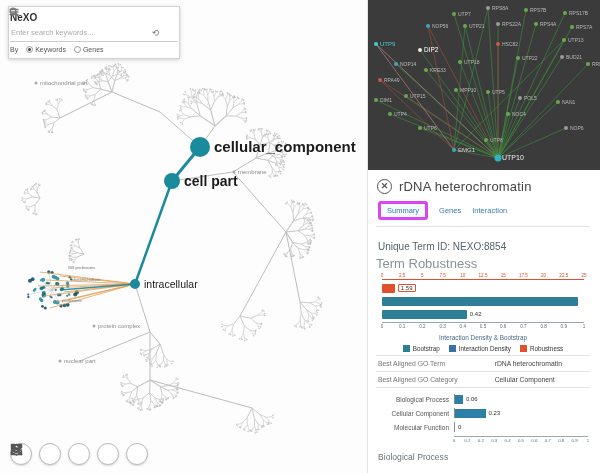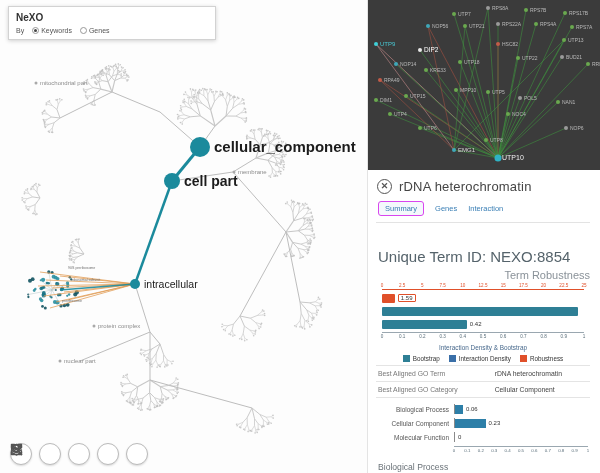--- a/index.html
+++ b/index.html
@@ -5,21 +5,21 @@
   *{box-sizing:border-box;margin:0;padding:0}
   html,body{width:600px;height:473px;overflow:hidden}
   body{font-family:"Liberation Sans",sans-serif;background:#fff}
   .stage{position:relative;width:600px;height:473px;overflow:hidden}
 
   
   .tree-pane{position:absolute;left:0;top:0;width:368px;height:473px;background:#fdfdfd;border-right:1px solid #e4e4e4}
   .tree-pane svg{position:absolute;left:0;top:0;font-family:"Liberation Sans",sans-serif}
 
   
-  .search-panel{position:absolute;left:8px;top:6px;width:208px;background:#fff;border:1px solid #d2d2d2;box-shadow:0 1px 4px rgba(0,0,0,.18);padding:5px 7px;z-index:5}
+  .search-panel{position:absolute;left:8px;top:6px;width:172px;background:#fff;border:1px solid #d2d2d2;box-shadow:0 1px 4px rgba(0,0,0,.18);padding:5px 1px;z-index:5}
   .sp-title{font-size:10px;font-weight:bold;color:#333;margin-bottom:3px}
   .sp-input-row{display:flex;align-items:center;gap:3px;border-bottom:1px solid #ccc;padding-bottom:2px}
   .sp-input-row input{flex:1;min-width:0;border:none;font-size:7.5px;padding:2px 1px;color:#333;outline:none;background:transparent}
   .sp-input-row input::placeholder{color:#aaa}
   .sp-ic{width:13px;height:13px;display:flex;align-items:center;justify-content:center;color:#777;font-size:9px;cursor:pointer;flex:none}
   .sp-ic svg{stroke:#777;fill:none;stroke-width:1.3;stroke-linecap:round}
   .sp-opts{display:flex;align-items:center;gap:8px;margin-top:4px;font-size:7px;color:#555}
   .sp-opts label{display:flex;align-items:center;cursor:pointer}
   .rb{width:7px;height:7px;border:1px solid #999;border-radius:50%;display:inline-block;margin-right:2px;position:relative}
   .rb.checked::after{content:"";position:absolute;inset:1px;background:#444;border-radius:50%}
@@ -33,23 +33,23 @@
   .net-pane{position:absolute;left:368px;top:0;width:232px;height:170px;background:#3b3b3b}
   .net-pane svg{font-family:"Liberation Sans",sans-serif}
 
   
   .detail-pane{position:absolute;left:368px;top:170px;width:232px;height:303px;background:#fff;padding:6px 10px 0 8px;overflow:hidden}
   .dp-header{display:flex;align-items:center;gap:7px;padding:3px 0 6px 1px}
   .close-btn{width:15px;height:15px;border:1.6px solid #555;border-radius:50%;color:#555;display:flex;align-items:center;justify-content:center;font-size:9px;font-weight:bold;cursor:pointer;flex:none;line-height:1}
   .dp-title{font-size:13px;color:#454545;font-weight:500;letter-spacing:.2px}
   .dp-tabs{display:flex;align-items:center;gap:11px;padding:1px 2px 6px;border-bottom:1px solid #e3e3e3}
   .tab{font-size:7.5px;color:#3a7fb5;cursor:pointer}
-  .tab.active{border:1px solid #d946ef;border-radius:3px;padding:2px 6px;background:#f4f9fc}
-  .term-id{font-size:15px;color:#55636b;margin:25px 2px 1px}
-  .chart-title{font-size:11px;color:#8a9299;text-align:right;margin:4px 0 2px}
+  .tab.active{border:3px solid #d946ef;border-radius:3px;padding:2px 6px;background:#f4f9fc}
+  .term-id{font-size:10px;color:#55636b;margin:14px 2px 1px}
+  .chart-title{font-size:13px;color:#8a9299;text-align:left;margin:4px 0 2px}
 
   #term-chart{position:relative;margin:0 6px}
   .axis{position:relative;height:7px;font-size:4.6px}
   .axis .tick{position:absolute;transform:translateX(-50%);white-space:nowrap}
   .top-axis{color:#e0502a;border-bottom:1px solid #e0502a;margin-bottom:3px}
   .bottom-axis{color:#5a6e7a;border-top:1px solid #9aa7b0;padding-top:1px;margin-top:3px}
   .bar-row{display:flex;align-items:center;height:10px;margin:3px 0}
   .bar{height:9px;border-radius:1px;flex:none}
   .bar-label{font-size:6px;color:#333;margin-left:3px}
   .bar-label.boxed{border:1px solid #e0502a;padding:0 2px;border-radius:1px}
@@ -1729,20 +1729,37 @@
           <circle cx="60" cy="361" r="1.5" fill="#a9a9a9"></circle>
           <text x="64" y="363" font-size="6" fill="#8c8c8c">nuclear part</text>
         </g>
         <text x="68" y="269" font-size="3.6" fill="#707070">90S preribosome</text>
         <text x="72" y="281" font-size="3.6" fill="#707070">ribosomal subunit</text>
         <text x="62" y="302" font-size="3.6" fill="#707070">preribosome</text>
       </svg>
 
     <div class="search-panel">
       <div class="sp-title">NeXO</div>
+      <div class="sp-input-row">
+        <input type="text" placeholder="Enter search keywords..." style="">
+        <span class="sp-ic">
+          <svg width="10" height="10" viewBox="0 0 10 10">
+              <circle cx="4" cy="4" r="2.8"></circle>
+              <line x1="6.2" y1="6.2" x2="9" y2="9"></line>
+            </svg>
+        </span>
+        <span class="sp-ic">⟲</span>
+        <span class="sp-ic">
+          <svg width="10" height="10" viewBox="0 0 10 10">
+              <line x1="1" y1="2.5" x2="9" y2="2.5"></line>
+              <line x1="1" y1="5" x2="9" y2="5"></line>
+              <line x1="1" y1="7.5" x2="9" y2="7.5"></line>
+            </svg>
+        </span>
+      </div>
       <div class="sp-opts" id="sp-opts">
         <span>By</span>
       <label>
             <span class="rb checked"></span>
             <span>Keywords</span>
           </label>
           <label>
             <span class="rb"></span>
             <span>Genes</span>
           </label>

